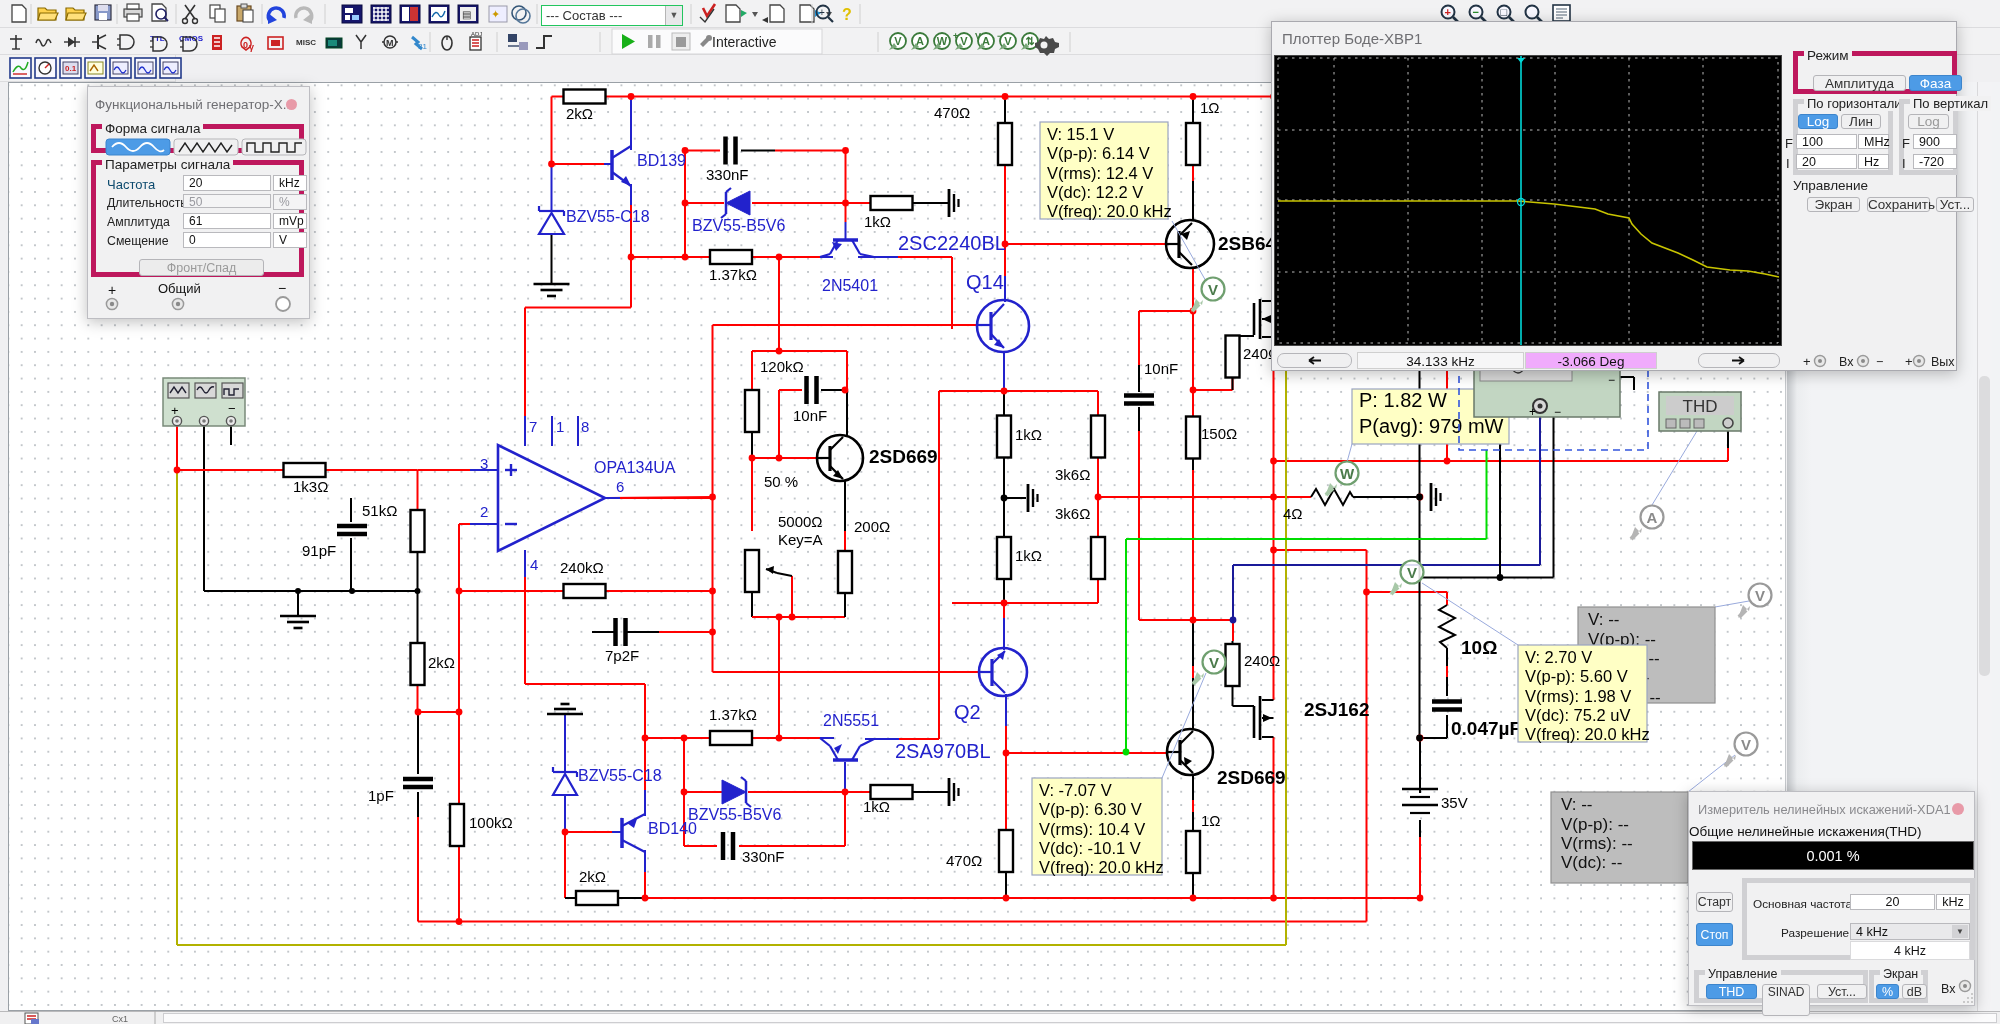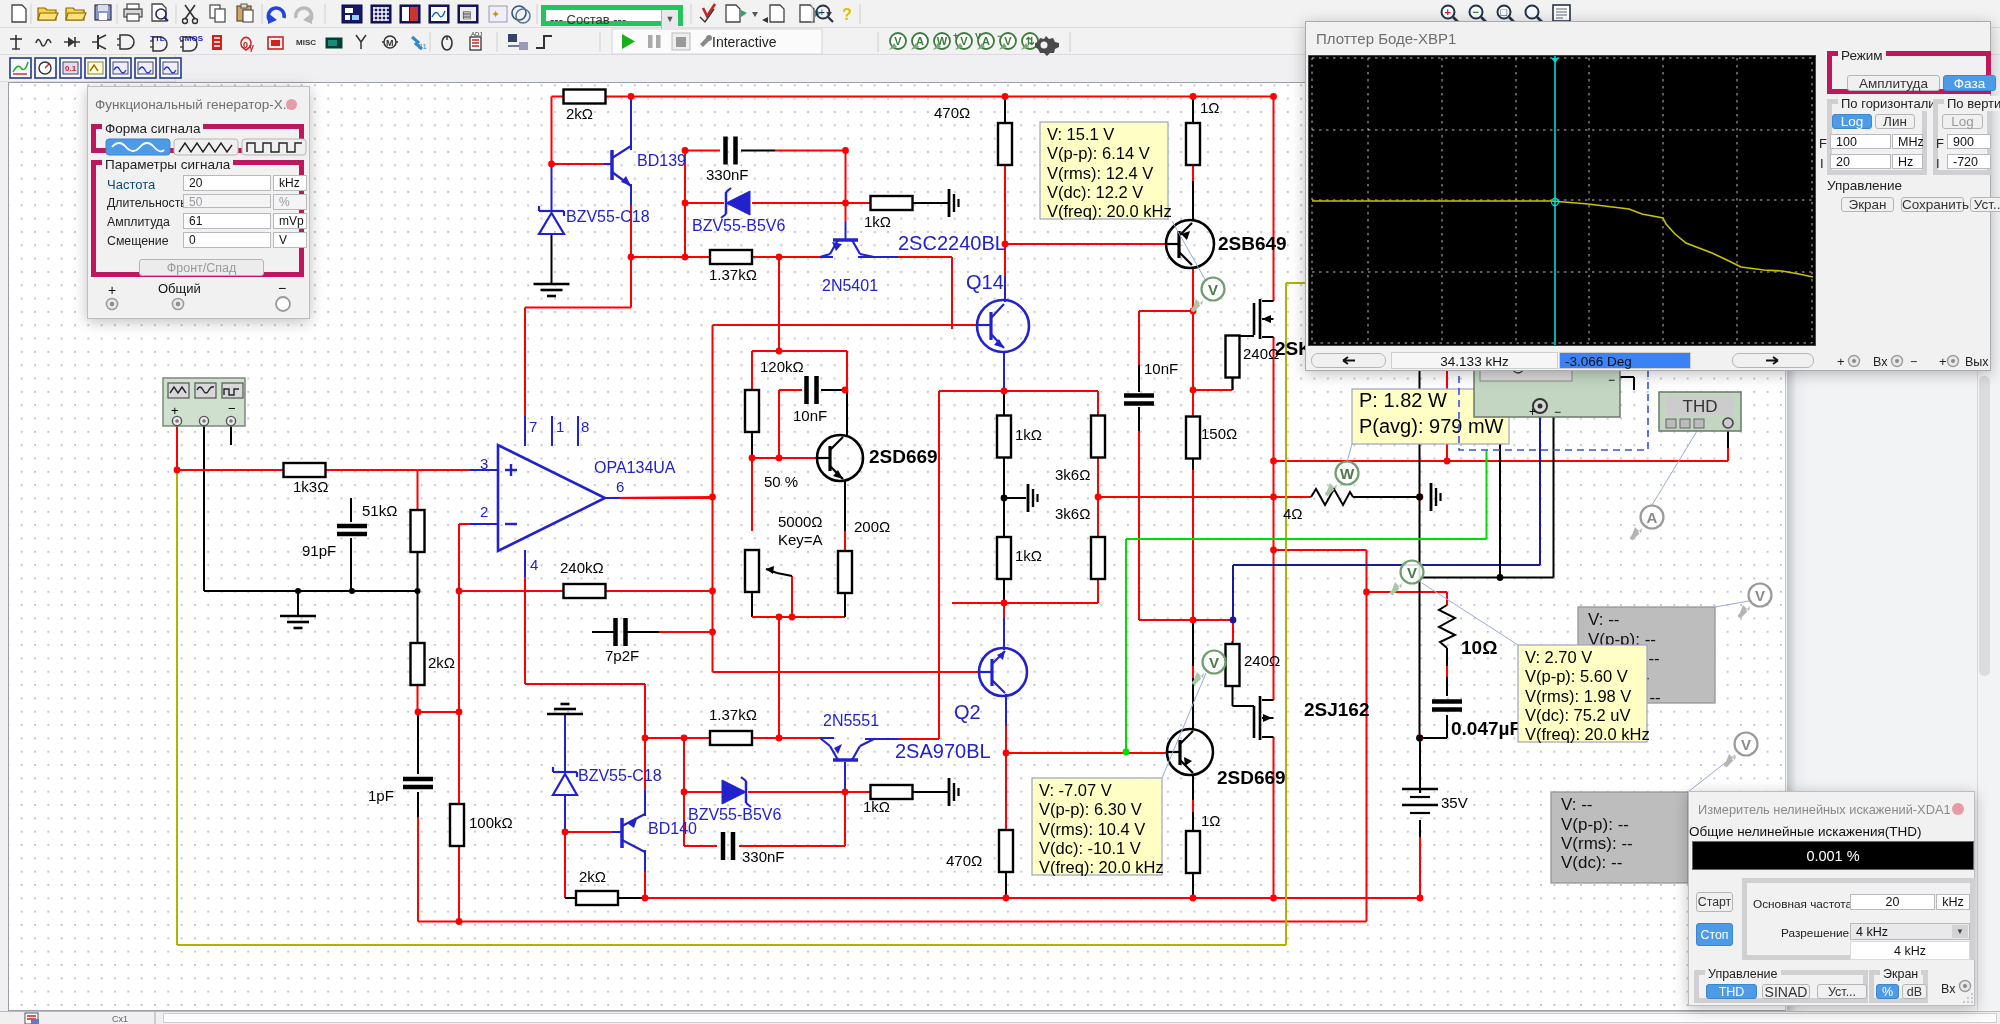--- a/index.html
+++ b/index.html
@@ -1,18 +1,18 @@
 <!DOCTYPE html>
 <html><head><meta charset="utf-8"><title>Multisim</title></head><body>
 <style>
 *{box-sizing:border-box;margin:0;padding:0}
 html,body{width:2000px;height:1024px;overflow:hidden;font-family:"Liberation Sans",sans-serif;background:#f0f0f2}
 .abs{position:absolute}
 .tb{position:absolute;left:0;width:2000px;background:#f2f2f3;border-bottom:1px solid #dcdcde}
-.combo{display:inline-block;width:142px;height:21px;background:#fff;border:5px solid #22c55e;font-size:13px;color:#333;
+.combo{display:inline-block;width:142px;height:21px;background:#fff;border:1px solid #22c55e;font-size:13px;color:#333;
 padding:2px 4px;position:relative;vertical-align:top;margin-top:2px}
 .combo .arr{position:absolute;right:0;top:0;width:17px;height:19px;background:#e8e8ea;border-left:1px solid #b5b5b5;text-align:center;font-size:9px;color:#555;line-height:19px}
 .win{position:absolute;background:#f1f1f2;border:1px solid #bdbdc2;box-shadow:0 3px 14px rgba(0,0,0,0.25)}
 .wtitle{color:#6f6f73;font-size:15px;padding:8px 10px 6px 10px;position:relative}
 .pinkdot{position:absolute;width:13px;height:13px;border-radius:50%;background:#e89aa8}
 .grp{position:absolute;border:5px solid #be185d}
 .grp>span{position:absolute;top:-8px;left:6px;background:#f1f1f2;padding:0 3px;font-size:13.5px;color:#222}
 .fld{position:absolute;background:#fff;border:1px solid #b9b9bd;font-size:13.5px;color:#111;padding:1px 5px}
 .pbtn{position:absolute;border:1px solid #b5b5b9;border-radius:3px;background:#f0f0f1;font-size:13.5px;color:#333;text-align:center}
 .pbtn.on{background:#4d9be6;border-color:#3d85cc;color:#fff}
@@ -872,21 +872,21 @@
 
   <svg class="abs" style="left:0;top:16px" width="223" height="18">
    <circle cx="24" cy="9" r="5.6" fill="#e8e8e8" stroke="#9a9a9a" stroke-width="1.5"></circle>
         <circle cx="24" cy="9" r="2.2" fill="#8a8a8a"></circle>
    <circle cx="90" cy="9" r="5.6" fill="#e8e8e8" stroke="#9a9a9a" stroke-width="1.5"></circle>
         <circle cx="90" cy="9" r="2.2" fill="#8a8a8a"></circle>
    <circle cx="195" cy="9" r="7" fill="#fff" stroke="#9a9a9a" stroke-width="1.8"></circle>
   </svg>
  </div>
 </div>
-<div class="win" style="left:1305px;top:21px;width:686px;height:350px;z-index:20;border-color:#a9a9af">
+<div class="win" style="left:1271px;top:21px;width:686px;height:350px;z-index:20;border-color:#a9a9af">
  <div class="wtitle">Плоттер Боде-XBP1</div>
  <div class="abs" style="left:2px;top:33px;width:508px;height:291px;background:#000;border:1px solid #444">
 <svg width="506" height="289" style="position:absolute;left:0;top:0">
         <rect x="3" y="2" width="500" height="285" fill="none" stroke="#b9b9b9" stroke-width="1" stroke-dasharray="2.5,4.5"></rect>
         <line x1="59" y1="2" x2="59" y2="287" stroke="#b9b9b9" stroke-width="1" stroke-dasharray="2.5,4.5"></line>
         <line x1="133" y1="2" x2="133" y2="287" stroke="#b9b9b9" stroke-width="1" stroke-dasharray="2.5,4.5"></line>
         <line x1="207" y1="2" x2="207" y2="287" stroke="#b9b9b9" stroke-width="1" stroke-dasharray="2.5,4.5"></line>
         <line x1="280" y1="2" x2="280" y2="287" stroke="#b9b9b9" stroke-width="1" stroke-dasharray="2.5,4.5"></line>
         <line x1="354" y1="2" x2="354" y2="287" stroke="#b9b9b9" stroke-width="1" stroke-dasharray="2.5,4.5"></line>
         <line x1="428" y1="2" x2="428" y2="287" stroke="#b9b9b9" stroke-width="1" stroke-dasharray="2.5,4.5"></line>
@@ -897,21 +897,21 @@
         <line x1="246" y1="0" x2="246" y2="289" stroke="#00d9d9" stroke-width="1.6"></line>
         <path d="M242 2 l4 5 l4 -5 z" fill="#00d9d9"></path>
         <circle cx="246" cy="146" r="3.5" fill="none" stroke="#00d9d9" stroke-width="1.3"></circle>
       </svg>
 </div>
  <div class="abs" style="left:0;top:326px;width:686px;height:22px">
   <div class="pbtn" style="left:5px;top:5px;width:75px;height:15px;border-radius:7px"><svg width="75" height="13">
           <path d="M31 6.5 h12 M31 6.5 l5 -3.5 M31 6.5 l5 3.5" stroke="#111" stroke-width="1.8" fill="none"></path>
         </svg></div>
   <div class="fld" style="left:85px;top:4px;width:167px;height:17px;border-color:#cfcfcf;background:#f6f6f7;text-align:center;line-height:15px">34.133 kHz</div>
-  <div class="fld" style="left:253px;top:4px;width:132px;height:17px;border-color:#cfcfcf;background:#3b82f6;text-align:left;line-height:15px">-3.066 Deg</div>
+  <div class="fld" style="left:253px;top:4px;width:132px;height:17px;border-color:#cfcfcf;background:#f0abfc;text-align:center;line-height:15px">-3.066 Deg</div>
   <div class="pbtn" style="left:426px;top:5px;width:82px;height:15px;border-radius:7px"><svg width="82" height="13">
           <path d="M45 6.5 h-12 M45 6.5 l-5 -3.5 M45 6.5 l-5 3.5" stroke="#111" stroke-width="1.8" fill="none"></path>
         </svg></div>
   <div class="abs" style="left:531px;top:6px;font-size:13px;color:#222">+</div>
   <svg class="abs" style="left:541px;top:5px" width="145" height="16">
    <circle cx="7" cy="8" r="5.5" fill="#e8e8e8" stroke="#9a9a9a" stroke-width="1.4"></circle>
         <circle cx="7" cy="8" r="2" fill="#8a8a8a"></circle>
    <text x="26" y="12.5" font-size="12.5" fill="#222" font-family="Liberation Sans">Вх</text>
    <circle cx="50" cy="8" r="5.5" fill="#e8e8e8" stroke="#9a9a9a" stroke-width="1.4"></circle>
         <circle cx="50" cy="8" r="2" fill="#8a8a8a"></circle>
@@ -962,21 +962,21 @@
   <div class="abs" style="left:6px;top:14px;font-size:11.8px;color:#222">Основная частота.</div>
   <div class="fld" style="left:103px;top:11px;width:85px;height:16px;text-align:center;font-size:12.5px;line-height:13px">20</div>
   <div class="fld" style="left:189px;top:11px;width:34px;height:16px;text-align:center;font-size:12.5px;line-height:13px">kHz</div>
   <div class="abs" style="left:34px;top:43px;font-size:11.8px;color:#222">Разрешение.</div>
   <div class="fld" style="left:103px;top:40px;width:120px;height:17px;background:#e9e9eb;font-size:12.5px;line-height:14px">4 kHz<span style="position:absolute;right:1px;top:1px;width:16px;height:13px;background:#d2d2d5;text-align:center;font-size:8px;color:#444;line-height:13px">▼</span></div>
   <div class="fld" style="left:103px;top:58px;width:120px;height:19px;border-color:#dadadc;text-align:center;font-size:12.5px;line-height:17px">4 kHz</div>
  </div>
  <div class="grp" style="left:5px;top:178px;width:174px;height:33px;border-color:#d0d0d3">
       <span style="font-size:12.5px">Управление</span>
   <div class="pbtn on" style="left:7px;top:9px;width:51px;height:15px;line-height:14px;font-size:12.5px">THD</div>
-  <div class="pbtn" style="left:63px;top:9px;width:48px;height:15px;line-height:14px;font-size:14px">SINAD</div>
+  <div class="pbtn" style="left:63px;top:9px;width:48px;height:32px;line-height:14px;font-size:12px">SINAD</div>
   <div class="pbtn" style="left:118px;top:9px;width:50px;height:15px;line-height:14px;font-size:12.5px">Уст...</div>
  </div>
  <div class="grp" style="left:180px;top:178px;width:59px;height:33px;border-color:#d0d0d3">
       <span style="font-size:12.5px">Экран</span>
   <div class="pbtn on" style="left:2px;top:9px;width:23px;height:15px;line-height:14px;font-size:12.5px">%</div>
   <div class="pbtn" style="left:28px;top:9px;width:25px;height:15px;line-height:14px;font-size:12.5px">dB</div>
  </div>
  <div class="abs" style="left:252px;top:190px;font-size:12.5px;color:#222">Вх</div>
  <svg class="abs" style="left:269px;top:187px" width="14" height="14">
       <circle cx="7" cy="7" r="5.5" fill="#e8e8e8" stroke="#9a9a9a" stroke-width="1.4"></circle>

